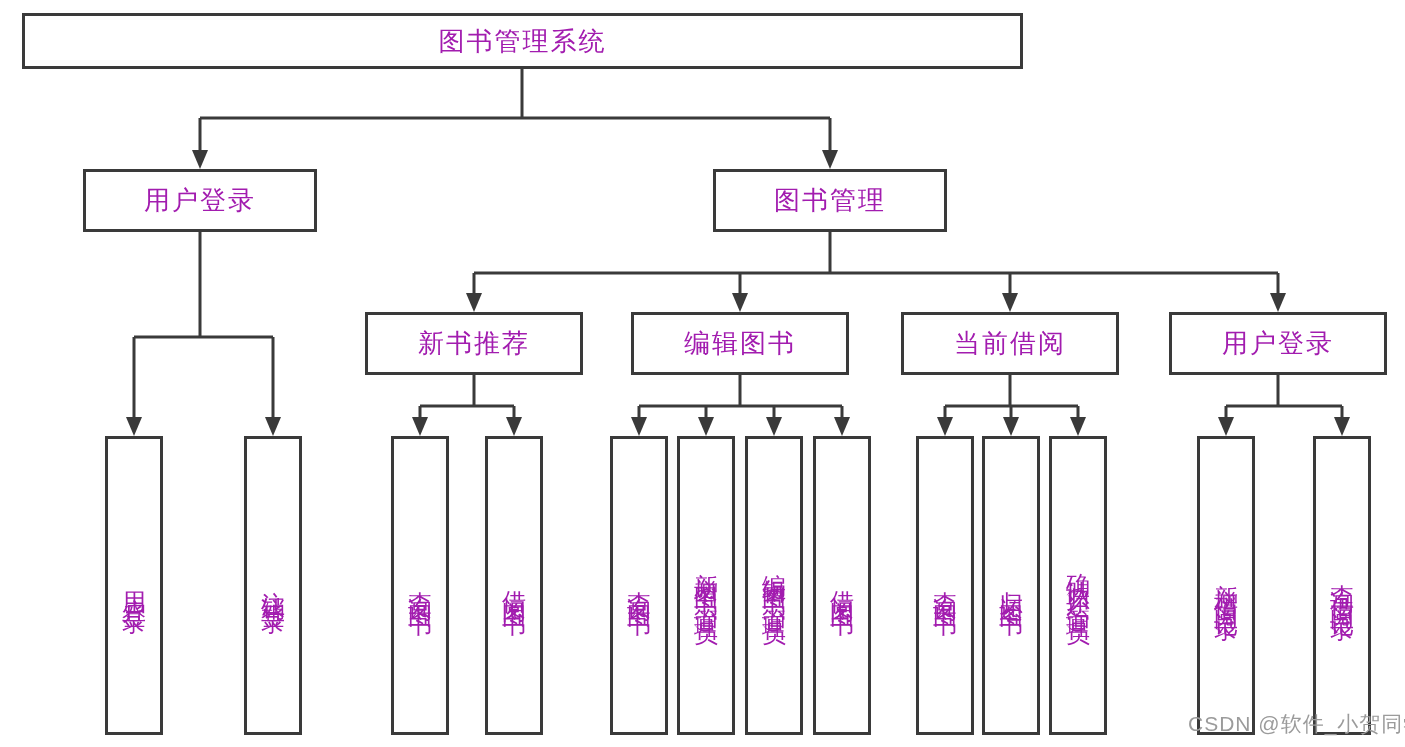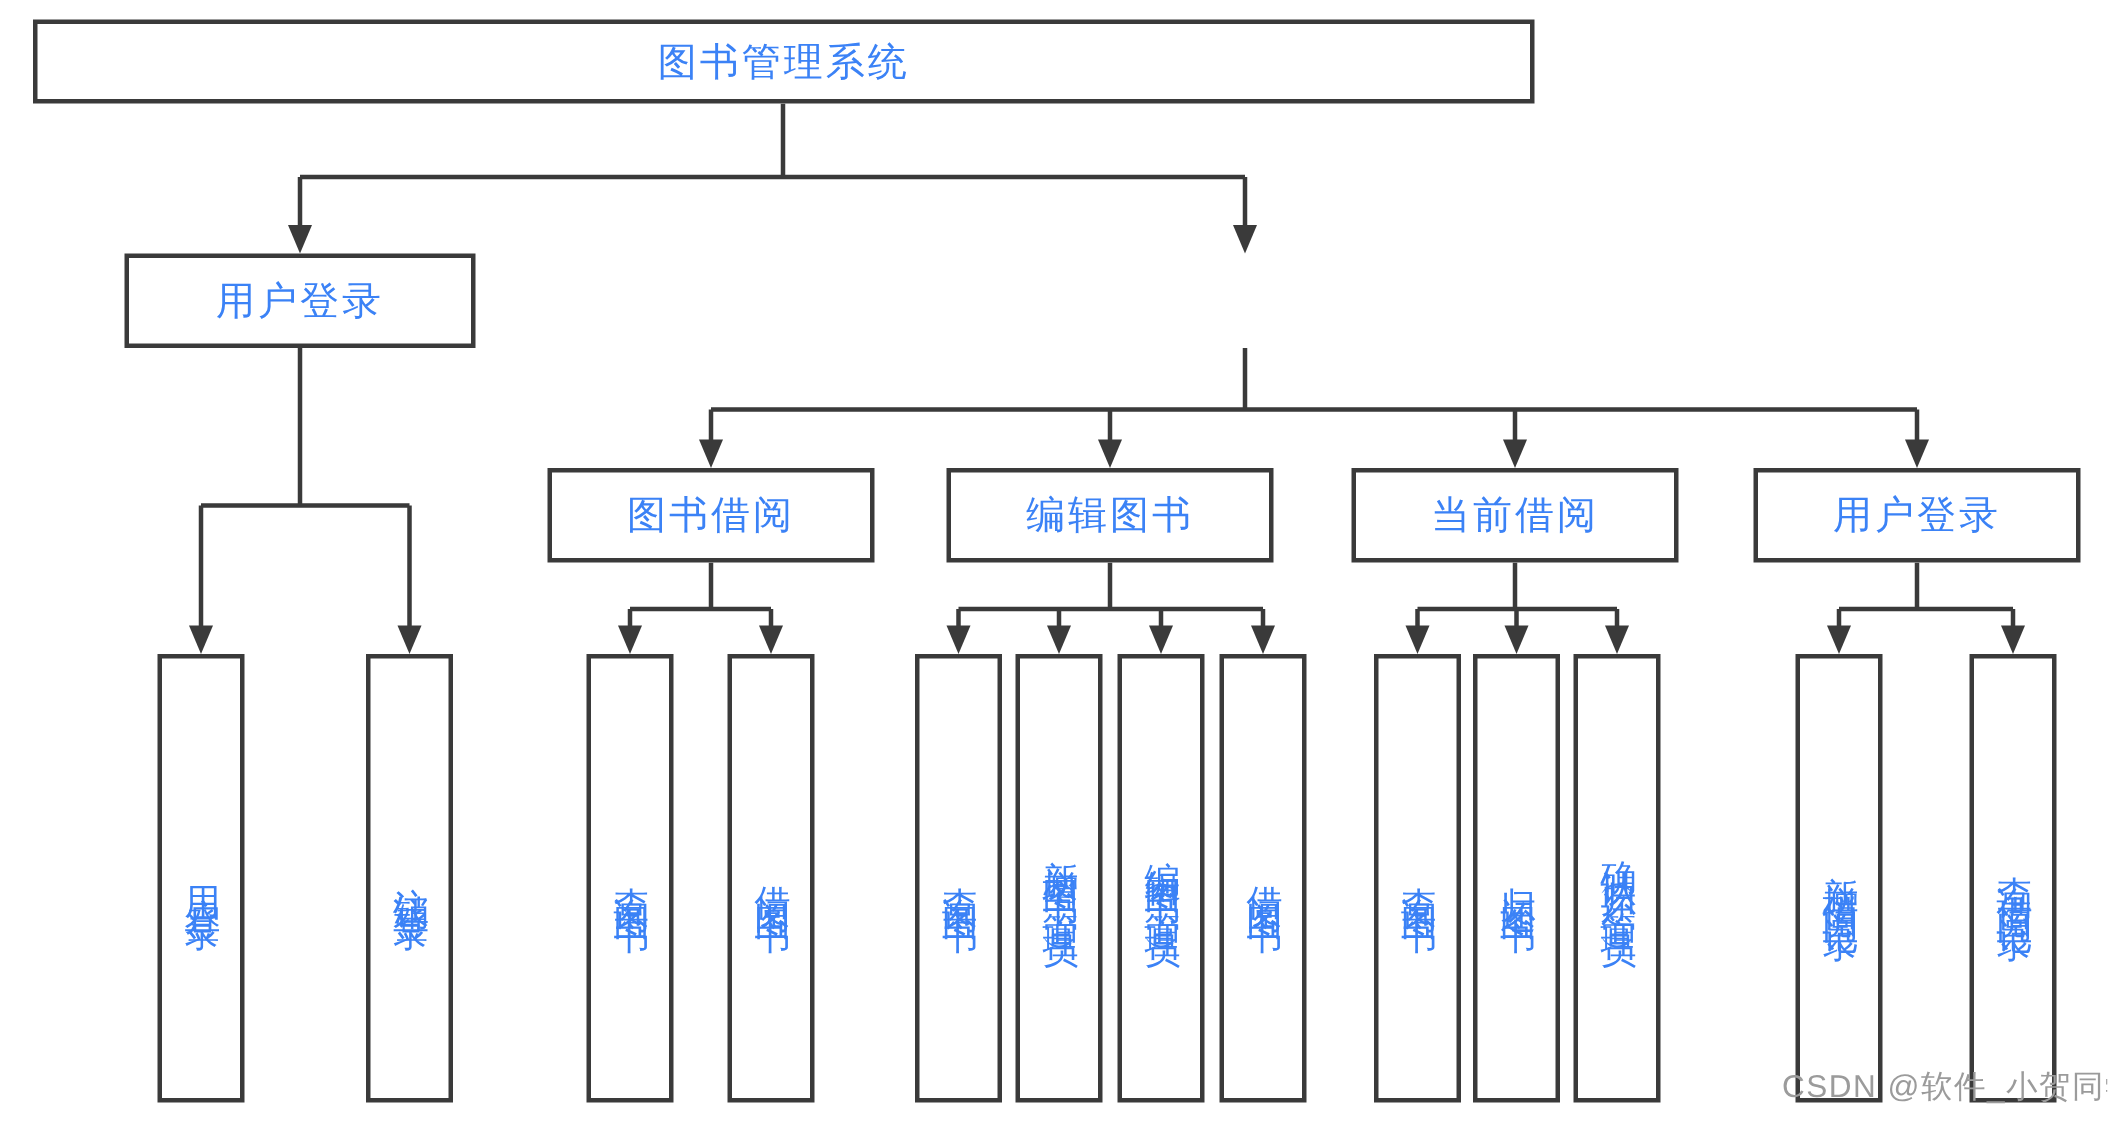--- a/index.html
+++ b/index.html
@@ -12,21 +12,21 @@
   }
   .connectors{position:absolute;left:0;top:0;width:1405px;height:747px;}
   .box{
     position:absolute;
     box-sizing:border-box;
     background:#ffffff;
     border:3px solid #3a3a3a;
     display:flex;
     align-items:center;
     justify-content:center;
-    color:#3b82f6;
+    color:#a21caf;
   }
   .h-box{
     font-size:26px;
     letter-spacing:2px;
     white-space:nowrap;
   }
   .v-box{
     font-size:24px;
     writing-mode:vertical-rl;
     letter-spacing:7px;
@@ -105,22 +105,23 @@
       <polygon points="1070,417 1086,417 1078,436"></polygon>
 
       <polygon points="1218,417 1234,417 1226,436"></polygon>
       <polygon points="1334,417 1350,417 1342,436"></polygon>
     </g>
   </svg>
 
   <div class="box h-box" style="left:22px;top:13px;width:1001px;height:56px;">图书管理系统</div>
 
   <div class="box h-box" style="left:83px;top:169px;width:234px;height:63px;">用户登录</div>
+  <div class="box h-box" style="left:713px;top:169px;width:234px;height:63px;">图书管理</div>
 
-  <div class="box h-box" style="left:365px;top:312px;width:218px;height:63px;">图书借阅</div>
+  <div class="box h-box" style="left:365px;top:312px;width:218px;height:63px;">新书推荐</div>
   <div class="box h-box" style="left:631px;top:312px;width:218px;height:63px;">编辑图书</div>
   <div class="box h-box" style="left:901px;top:312px;width:218px;height:63px;">当前借阅</div>
   <div class="box h-box" style="left:1169px;top:312px;width:218px;height:63px;">用户登录</div>
 
   <div class="box v-box" style="left:105px;top:436px;width:58px;height:299px;">用户登录</div>
   <div class="box v-box" style="left:244px;top:436px;width:58px;height:299px;">注销登录</div>
 
   <div class="box v-box" style="left:391px;top:436px;width:58px;height:299px;">查询图书</div>
   <div class="box v-box" style="left:485px;top:436px;width:58px;height:299px;">借阅图书</div>
 

